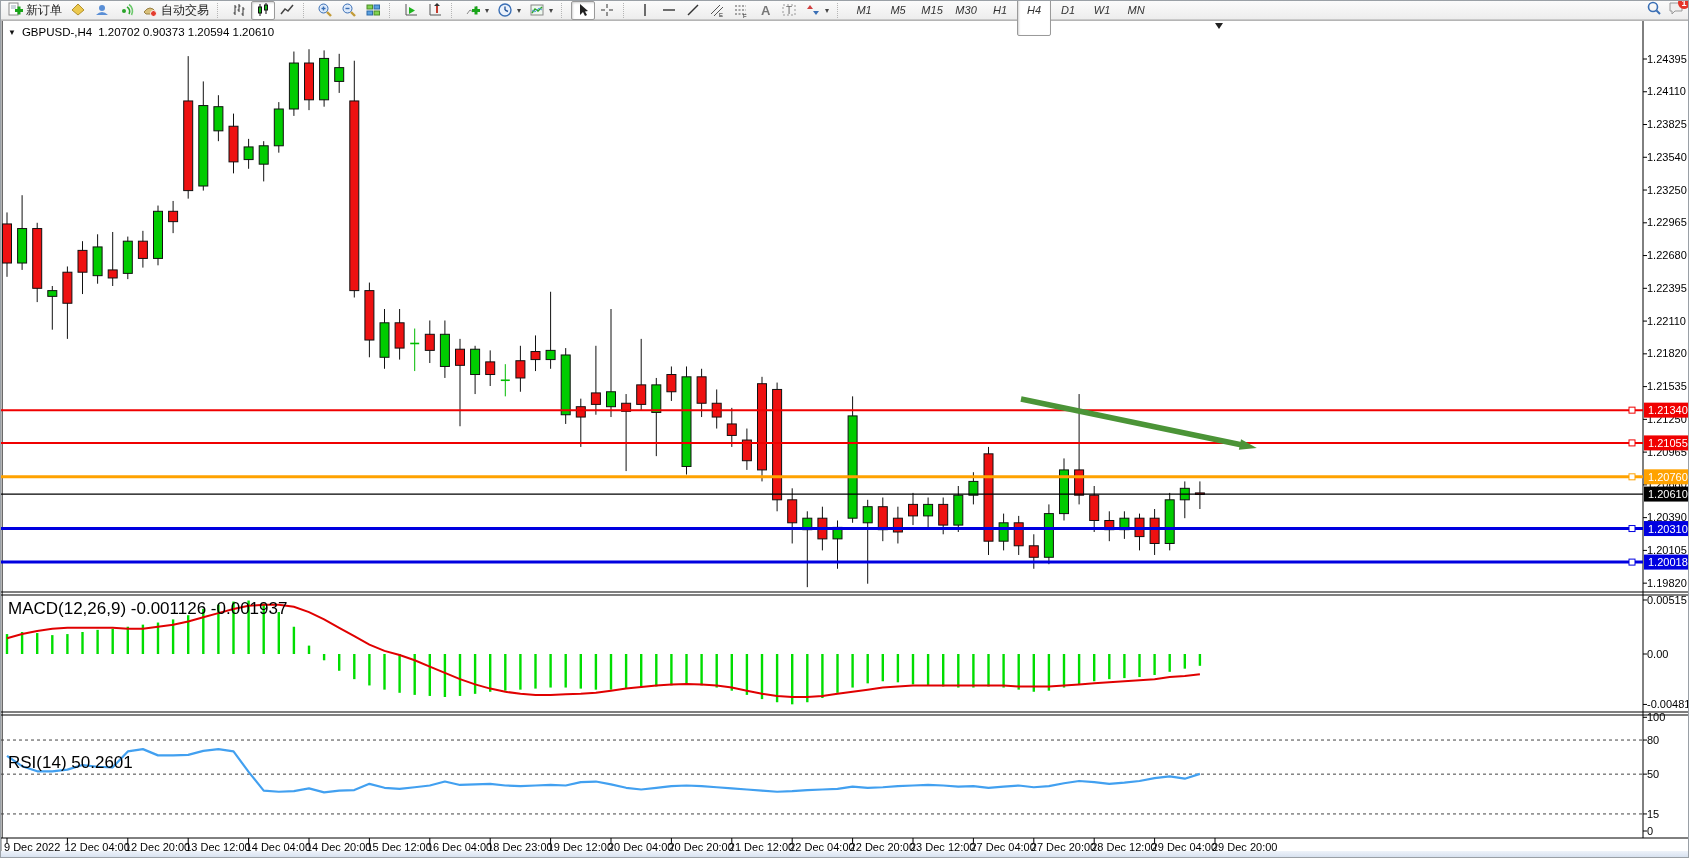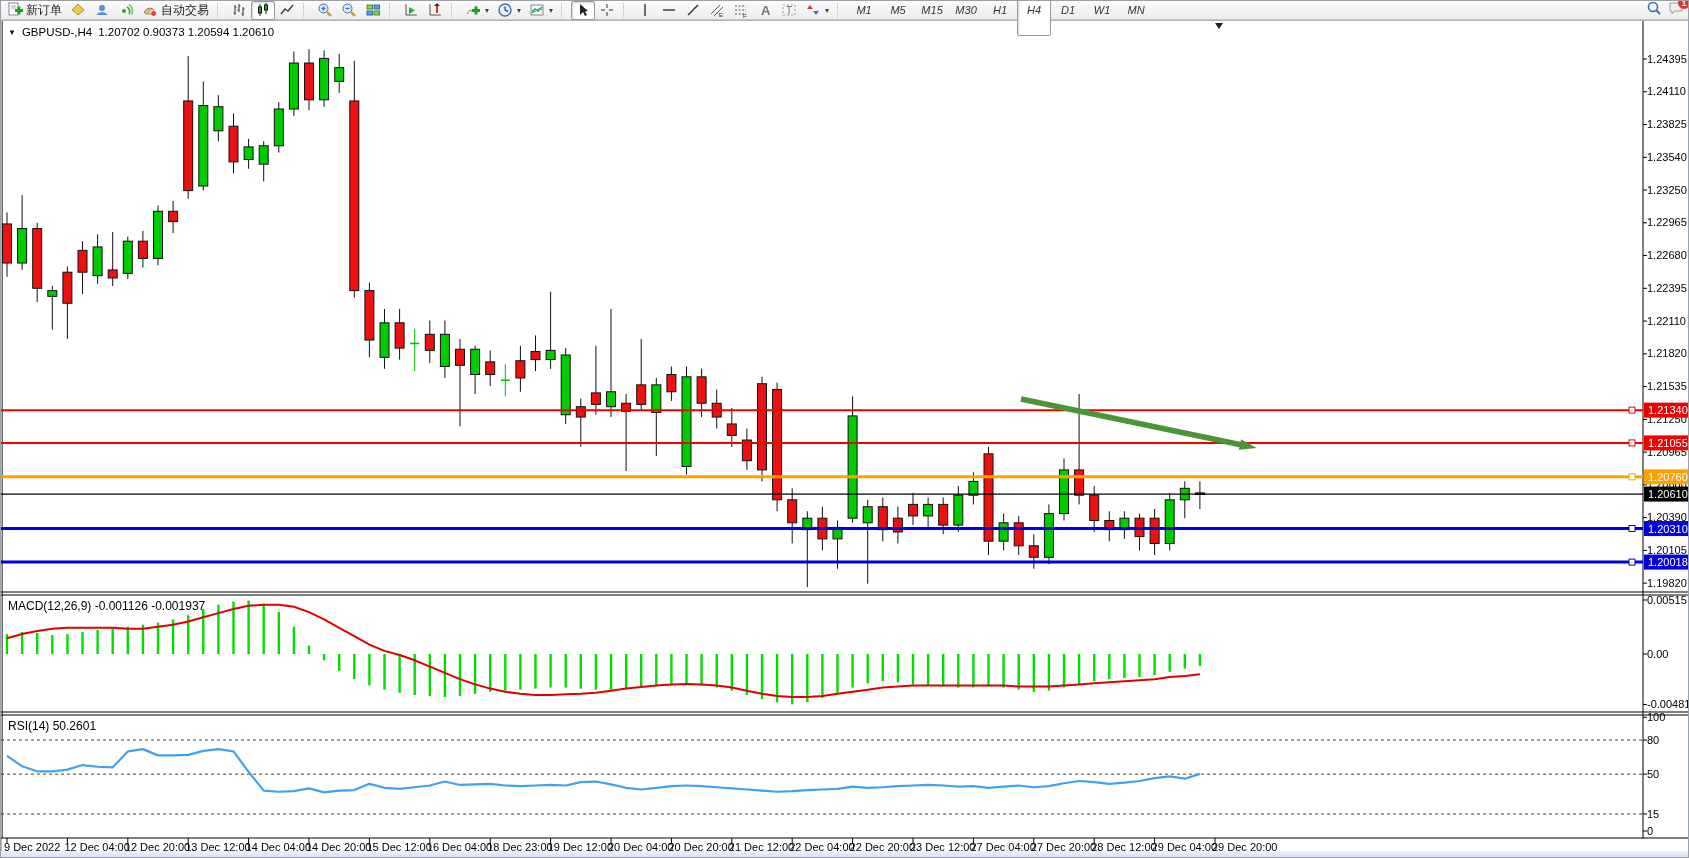--- a/index.html
+++ b/index.html
@@ -14,21 +14,21 @@
   .tb-caret{font-size:8px;color:#444;margin-left:1px;}
   .tf-btn{height:17px;min-width:26px;text-align:center;font-size:11px;color:#333;border:1px solid transparent;border-radius:2px;display:flex;align-items:center;justify-content:center;padding:16px 3px;font-style:italic;}
   .tf-btn.active{background:#fff;border:1px solid #9a9a9a;box-shadow:inset 1px 1px 2px rgba(0,0,0,.18);}
   .tb-right{margin-left:auto;display:flex;align-items:center;gap:6px;padding-right:4px;}
   .chat-wrap{position:relative;}
   .chat-badge{position:absolute;top:-3px;right:-6px;background:#e53428;color:#fff;border-radius:50%;width:12px;height:12px;font-size:9px;line-height:12px;text-align:center;font-weight:bold;}
   
   .chart-area{position:absolute;left:0;top:19px;width:1689px;height:839px;background:#fff;}
   .chart-header{position:absolute;left:7px;top:6px;font-size:11.5px;color:#000;z-index:3;display:flex;gap:6px;align-items:center;}
   .collapse-icon{font-size:8px;color:#111;}
-  .pane-label{position:absolute;left:7px;font-size:12px;color:#000;z-index:3;}
+  .pane-label{position:absolute;left:7px;font-size:17px;color:#000;z-index:3;}
   #chart-svg{position:absolute;left:0;top:0;}
   .bottom-strip{position:absolute;left:0;bottom:0;width:1689px;height:6px;background:linear-gradient(#eef3fa,#d8e2f0);}
 </style>
 </head>
 <body>
 
 <div class="window">
   <div class="toolbar" id="toolbar">
       <div class="tb-group">
         <div class="tb-btn">
@@ -306,21 +306,21 @@
             </svg></span><span class="chat-badge">1</span></div>
       </div>
     </div>
   <div class="chart-area">
     <div class="chart-header">
       <span class="collapse-icon">▼</span>
       <span>GBPUSD-,H4</span>
       <span>1.20702 0.90373 1.20594 1.20610</span>
     </div>
     <div class="pane-label" style="top:579px">MACD(12,26,9) -0.001126 -0.001937</div>
-    <div class="pane-label" style="top:699px">RSI(14) 50.2601</div>
+    <div class="pane-label" style="top:733px">RSI(14) 50.2601</div>
     <svg id="chart-svg" width="1689" height="839" viewBox="0 19 1689 839">
         <rect x="0.5" y="19.5" width="1688" height="838" fill="#ffffff" stroke="#b5b5b5"></rect>
         <line x1="1.5" y1="20" x2="1.5" y2="837" stroke="#6a6a6a"></line>
         <line x1="0" y1="591" x2="1689" y2="591" stroke="#000" stroke-width="1.2"></line>
         <line x1="0" y1="594" x2="1689" y2="594" stroke="#000" stroke-width="1.2"></line>
         <line x1="0" y1="711" x2="1689" y2="711" stroke="#000" stroke-width="1.2"></line>
         <line x1="0" y1="714" x2="1689" y2="714" stroke="#000" stroke-width="1.2"></line>
         <line x1="0" y1="837" x2="1689" y2="837" stroke="#000"></line>
         <line x1="1642" y1="20" x2="1642" y2="837" stroke="#000"></line>
         <line x1="0" y1="853" x2="1689" y2="853" stroke="#c9c9c9"></line>

